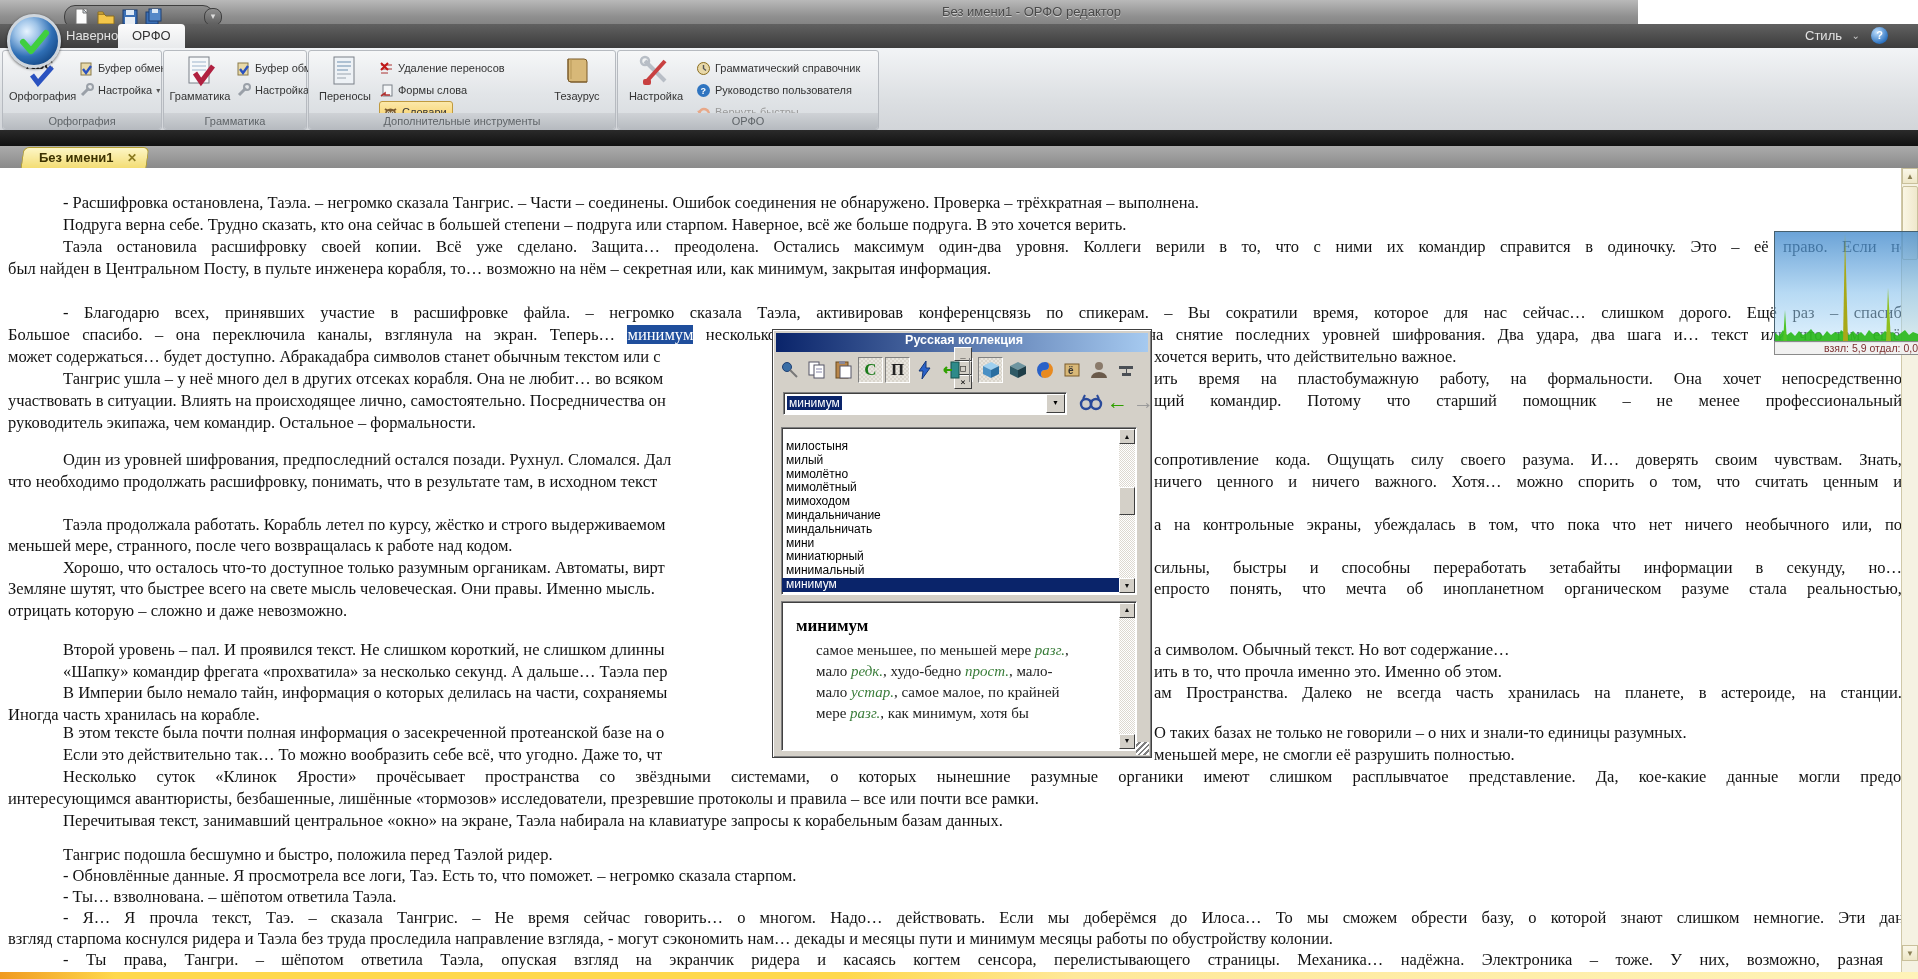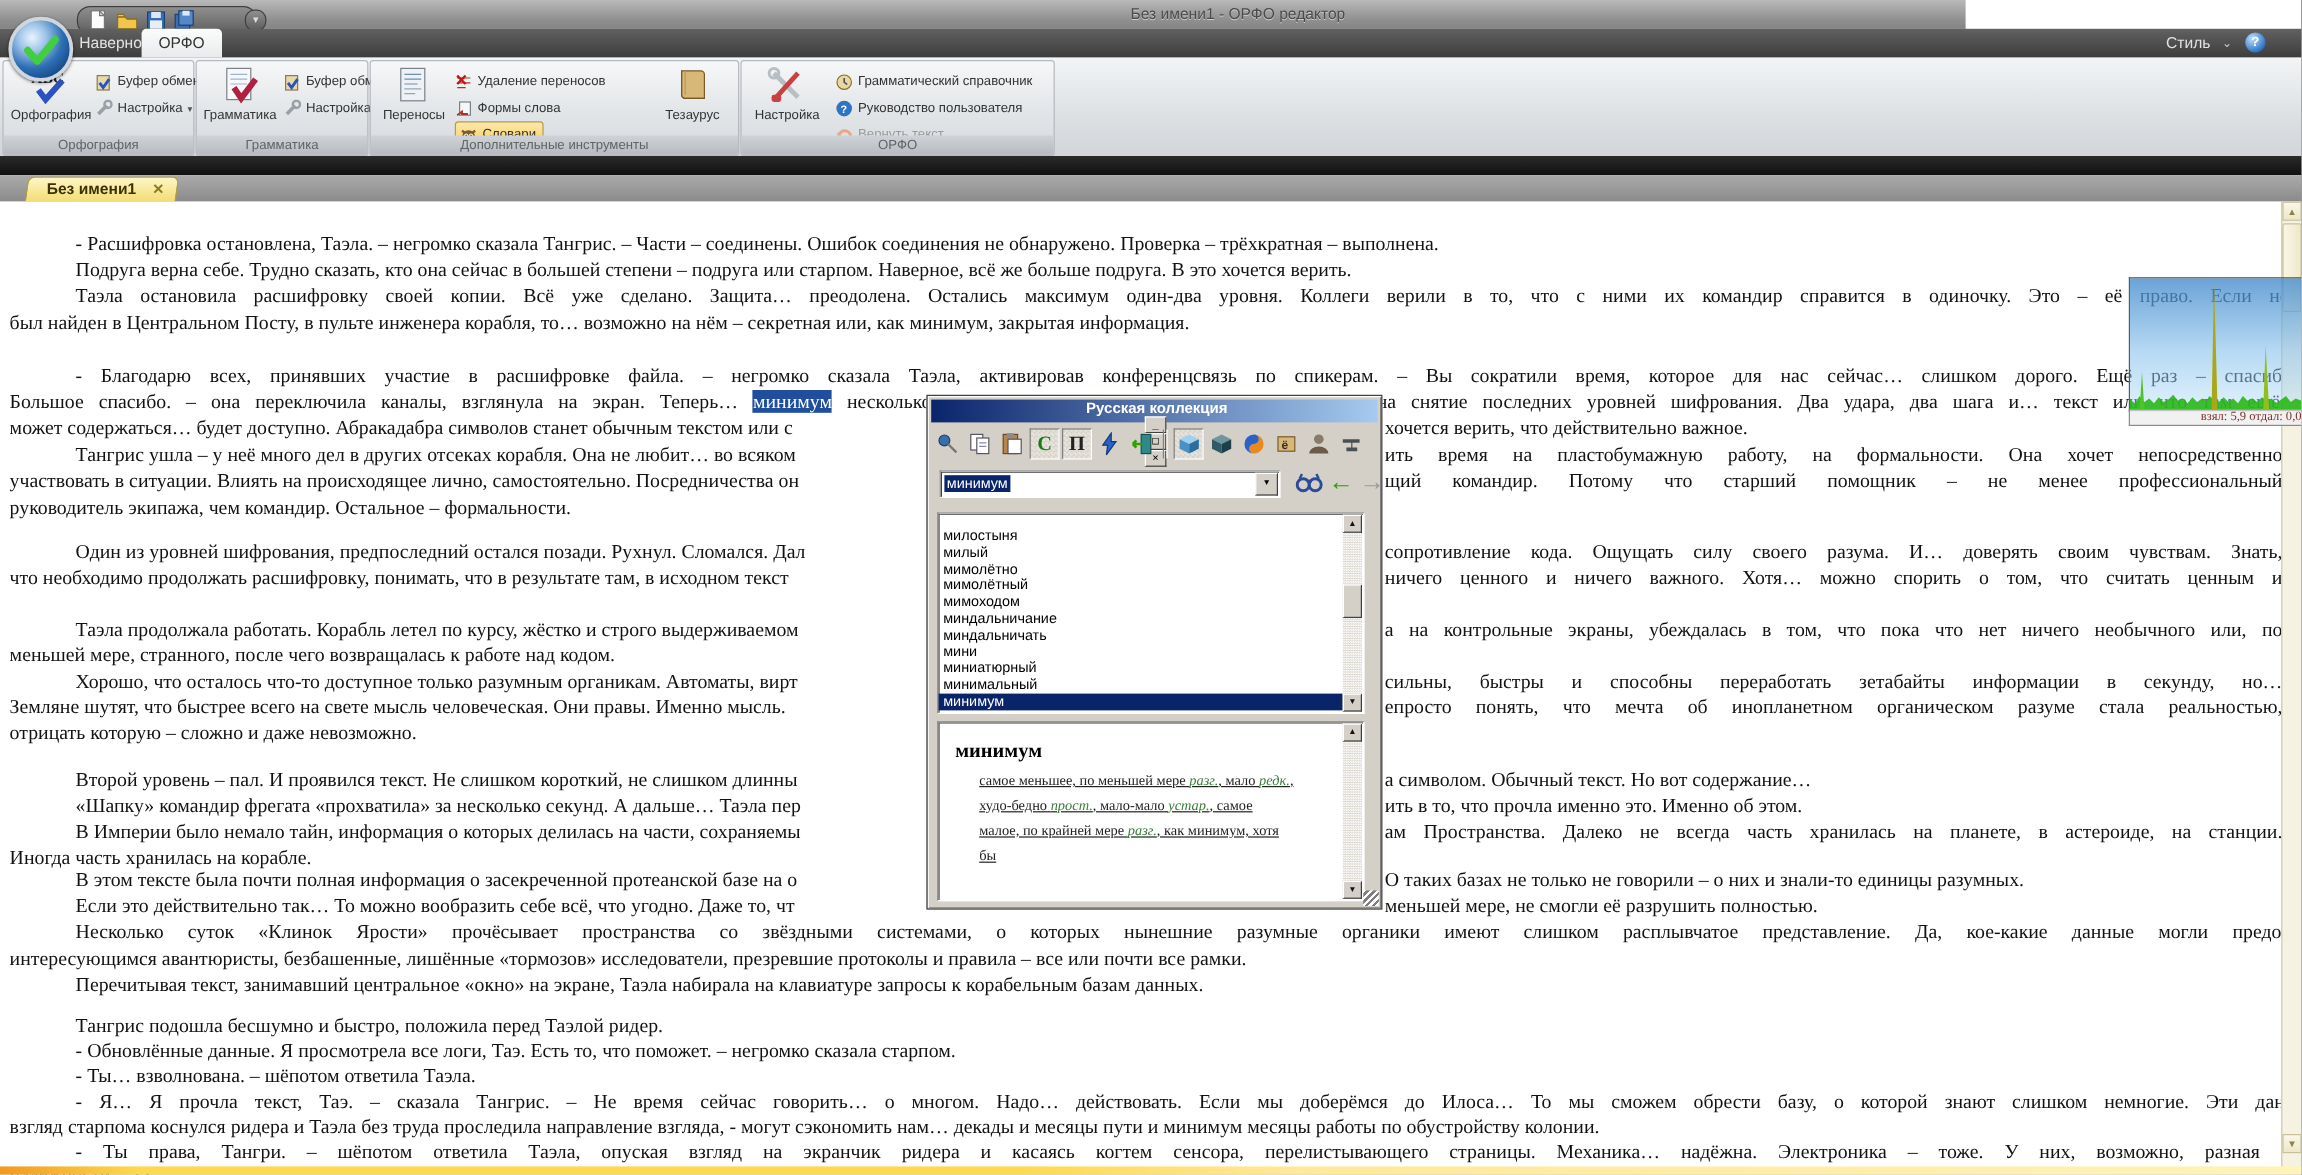--- a/index.html
+++ b/index.html
@@ -91,26 +91,26 @@
   .li{height:13.8px;line-height:13.8px;padding-left:4px;font-size:12px;color:#000;white-space:nowrap;}
   .li.sel{background:#0a246a;color:#fff;}
   .vsb{position:absolute;right:1px;top:1px;bottom:1px;width:16px;background:repeating-conic-gradient(#fff 0 25%,#dcd8d0 0 50%) 0 0/2px 2px;}
   .vsb .b{position:absolute;left:0;width:16px;height:15px;background:#d4d0c8;border:1px solid;
     border-color:#fff #404040 #404040 #fff;font-size:7px;text-align:center;line-height:13px;color:#111;box-sizing:border-box;}
   .vsb .th{position:absolute;left:0;width:16px;background:#d4d0c8;border:1px solid;border-color:#fff #404040 #404040 #fff;box-sizing:border-box;}
   #defpane{position:absolute;left:8px;top:271px;width:354px;height:148px;background:#fff;border:1px solid;
     border-color:#808080 #fff #fff #808080;box-shadow:inset 1px 1px 0 #404040;overflow:hidden;
     font-family:"Liberation Serif",serif;}
   #defword{margin:14px 0 4px 14px;font-weight:bold;font-size:17px;color:#000;}
-  #defbody{margin:0 40px 0 34px;font-size:12px;line-height:21px;color:#222;text-decoration:underline;}
+  #defbody{margin:0 40px 0 34px;font-size:15px;line-height:21px;color:#222;}
   #defbody .tag{color:#3a7d3a;font-style:italic;}
   #grip{position:absolute;right:2px;bottom:2px;width:13px;height:13px;
     background:repeating-linear-gradient(135deg,#fff 0 2px,#808080 2px 4px);}
   
-  #widget{position:absolute;left:1774px;top:231px;width:144px;height:122px;z-index:30;font-family:Liberation Serif, serif;}
+  #widget{position:absolute;left:1774px;top:231px;width:144px;height:122px;z-index:30;}
   #wgraph{position:absolute;left:0;top:0;width:143px;height:110px;border:1px solid #46606e;border-right:none;
     background:linear-gradient(180deg,rgba(70,140,205,.80),rgba(130,190,235,.58) 55%,rgba(185,225,250,.45));}
   #wstatus{position:absolute;left:0;top:110px;width:143px;height:12px;background:rgba(240,240,240,.92);
     border:1px solid #8a8a8a;border-right:none;font-size:10.5px;color:#7c3030;text-align:right;line-height:12px;padding-right:3px;}
   
   #ybar{position:absolute;left:0;top:972px;width:1918px;height:7px;z-index:60;
     background:linear-gradient(90deg,#f09a20 0,#ffd84d 6%,#ffd84d 44%,#ffe89a 56%,#fff3b8 100%);}
 </style>
 </head>
 <body>
@@ -302,21 +302,21 @@
               <text x="4.5" y="11" font-size="9" font-weight="bold" fill="#fff">?</text>
             </svg></span>
         <span>Руководство пользователя</span>
       </div>
       <div class="smallbtn disabled" style="left:78px;top:52px;">
         <span class="ic16">
           <svg width="15" height="15">
               <path d="M12 12 a5 5 0 1 0 -9 -3" fill="none" stroke="#e8a888" stroke-width="2.4"></path>
               <path d="M1 6 l3 3 l2 -4 z" fill="#e8a888"></path>
             </svg></span>
-        <span>Вернуть текст</span>
+        <span>Вернуть быстры</span>
       </div>
       <div class="rcaption">ОРФО</div>
     </div>
   </div>
 
   <div id="darkstrip"></div>
 
   <div id="doctabbar">
     <div id="doctab">
       <span>Без имени1</span>

